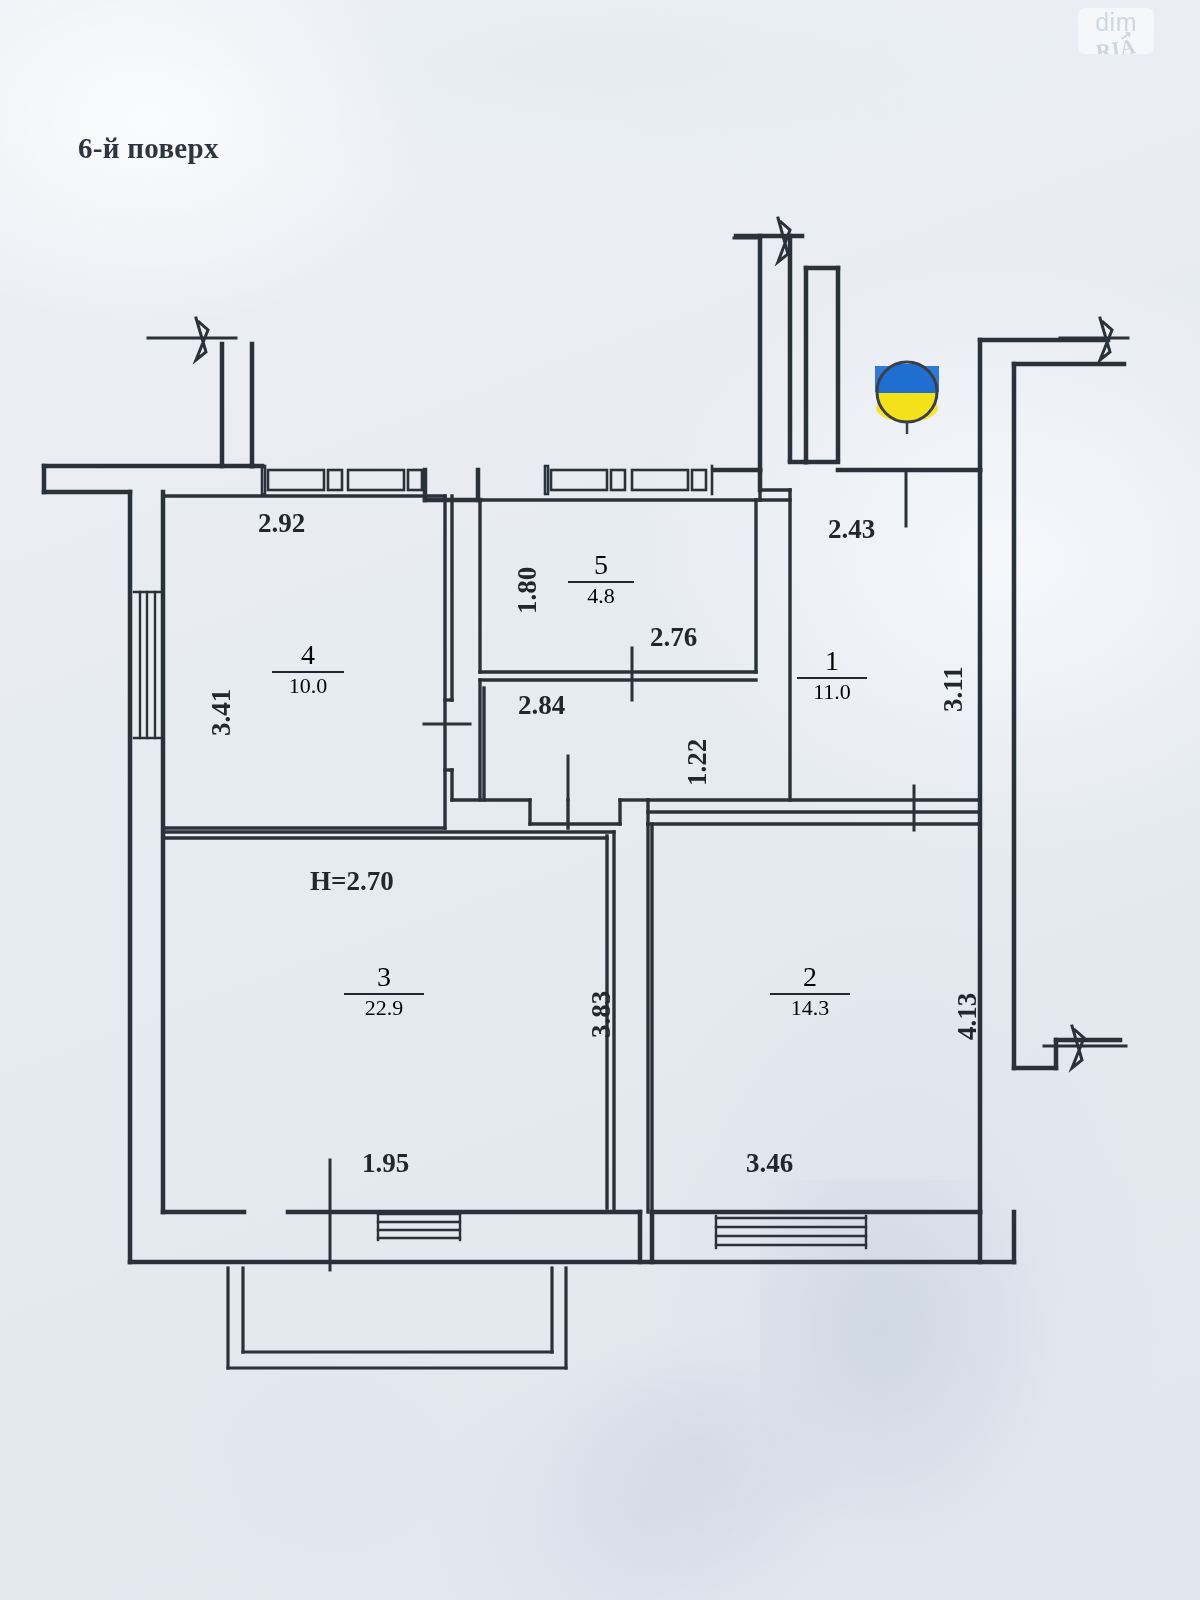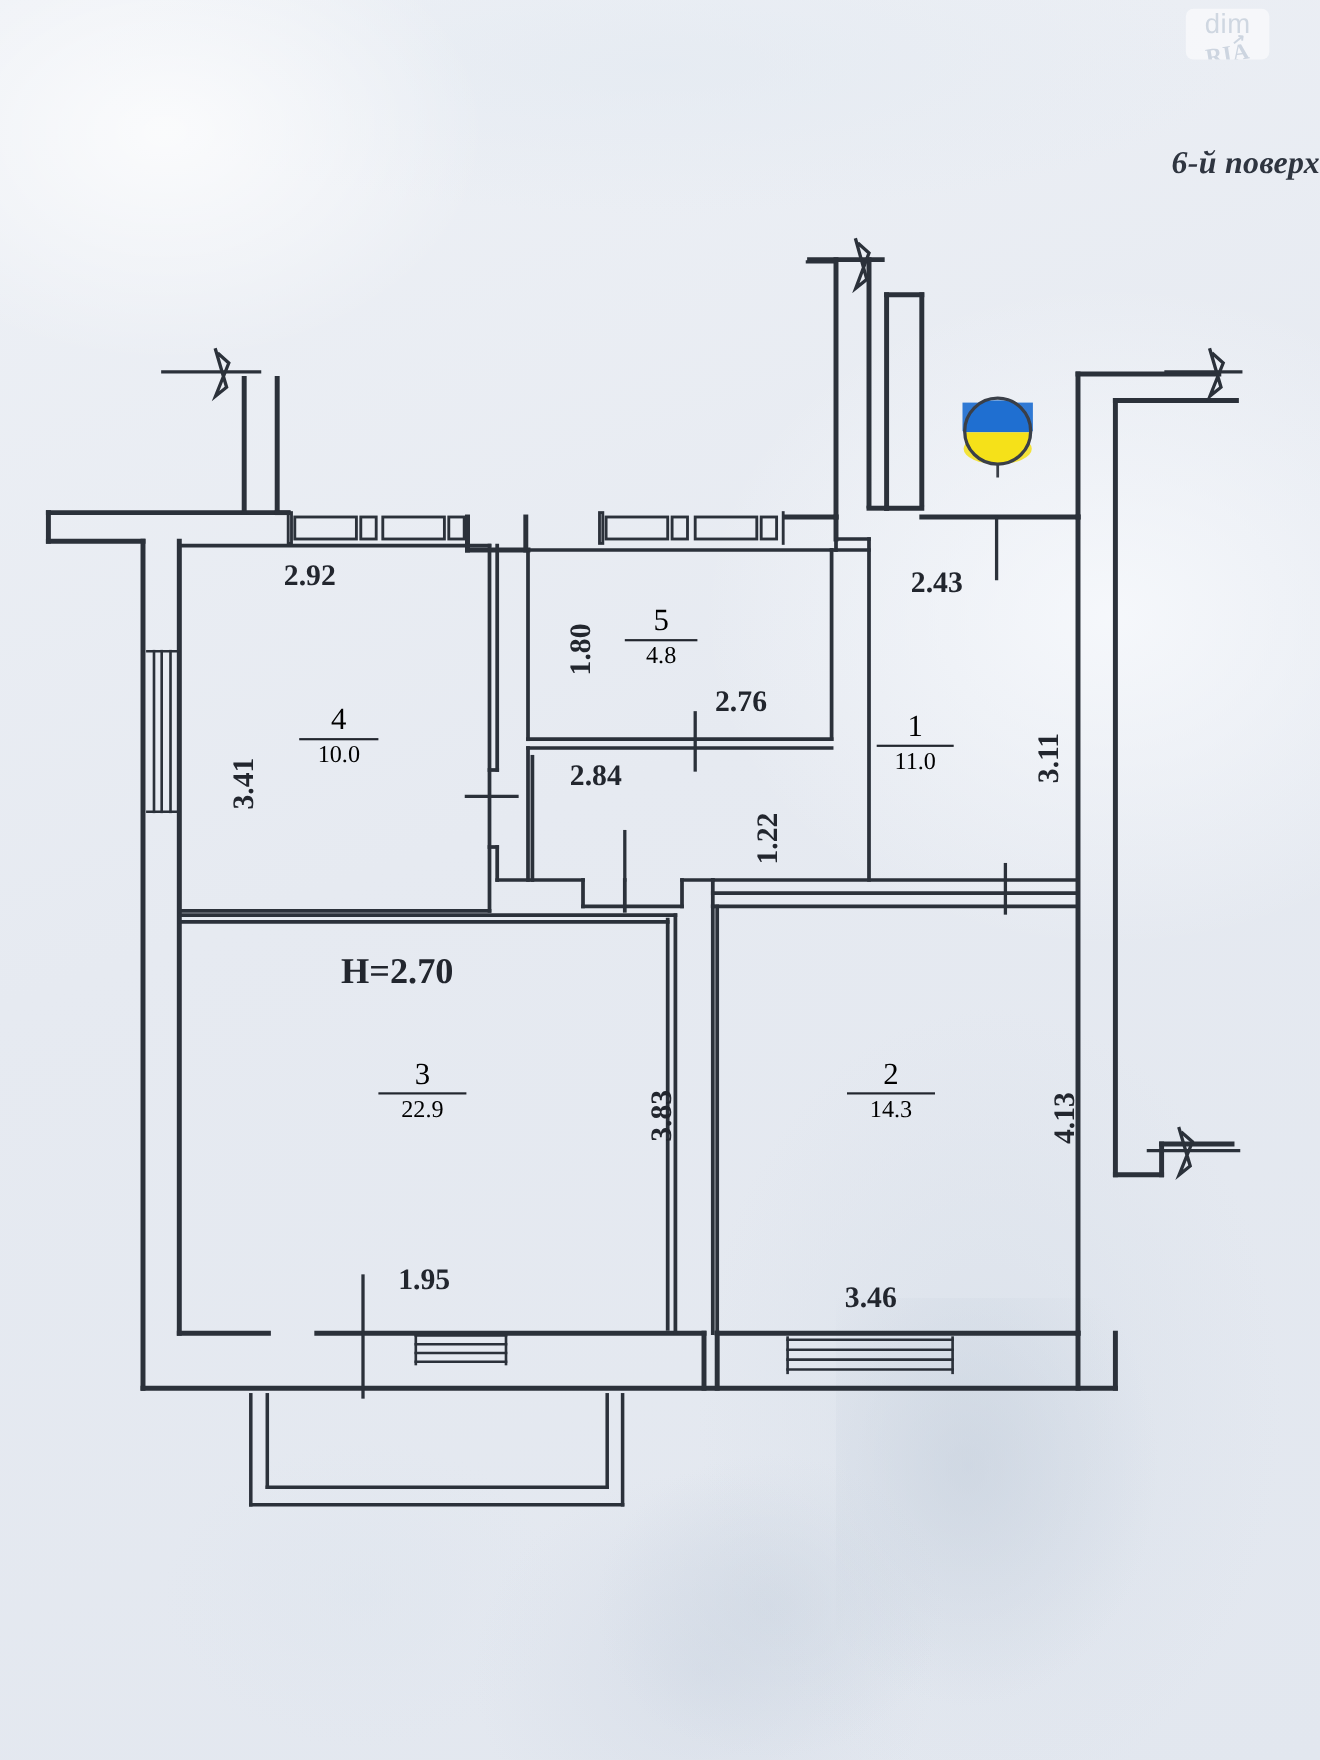--- a/index.html
+++ b/index.html
@@ -65,46 +65,45 @@
     transform: rotate(-9deg);
     position: relative;
   }
   #watermark .wm-ria .tick {
     position:absolute; top:-8px; right:2px;
     font-size: 14px; transform: rotate(16deg);
   }
 
   #title {
     position: absolute; left: 0; top: 132px; width: 1200px;
-    text-align: right;
+    text-align: left;
     font-size: 29px; font-weight: bold;
     color: #2f3540;
     letter-spacing: .3px;
-    font-style: italic;
   }
   #title .t-inner { margin-left: 78px; display:inline-block; }
 
   
   #plan { position: absolute; inset: 0; }
   #plan svg { display:block; }
 
   .lbl {
     position: absolute;
     color: #22262e;
     font-family: "Liberation Serif", serif;
     font-weight: bold;
     white-space: nowrap;
   }
   .dim { font-size: 27px; }
   .dim-v { transform-origin: 0 0; }
   .room { text-align: center; line-height: 1.04; }
   .room .num { font-size: 28px; }
   .room .bar { height: 2px; background:#22262e; margin: 2px auto 2px; }
   .room .area { font-size: 22px; }
-  .h-note { font-size: 33px; }
+  .h-note { font-size: 27px; }
 
   
   #flag-marker { position: absolute; left: 869px; top: 358px; width: 76px; height: 76px; }
 </style>
 </head>
 <body>
 
 <div id="page">
 
   <div id="paper-texture"></div>
@@ -359,15 +358,15 @@
   </div>
   <div class="lbl dim dim-v" style="left:586px; top:1038px; transform:rotate(-90deg);">3.83</div>
   <div class="lbl dim" style="left:362px; top:1148px;">1.95</div>
 
   <div class="room" style="position:absolute; left:760px; top:962px; width:100px;">
     <div class="num">2</div>
     <div class="bar" style="width:80px;"></div>
     <div class="area">14.3</div>
   </div>
   <div class="lbl dim dim-v" style="left:952px; top:1040px; transform:rotate(-90deg);">4.13</div>
-  <div class="lbl dim" style="left:768px; top:1148px;margin-top:16px;">3.46</div>
+  <div class="lbl dim" style="left:746px; top:1148px;">3.46</div>
 
 </div>
 
 </body></html>

